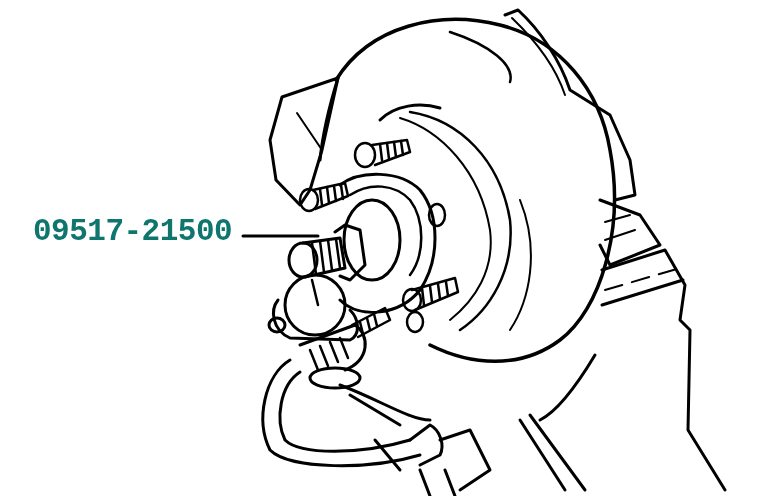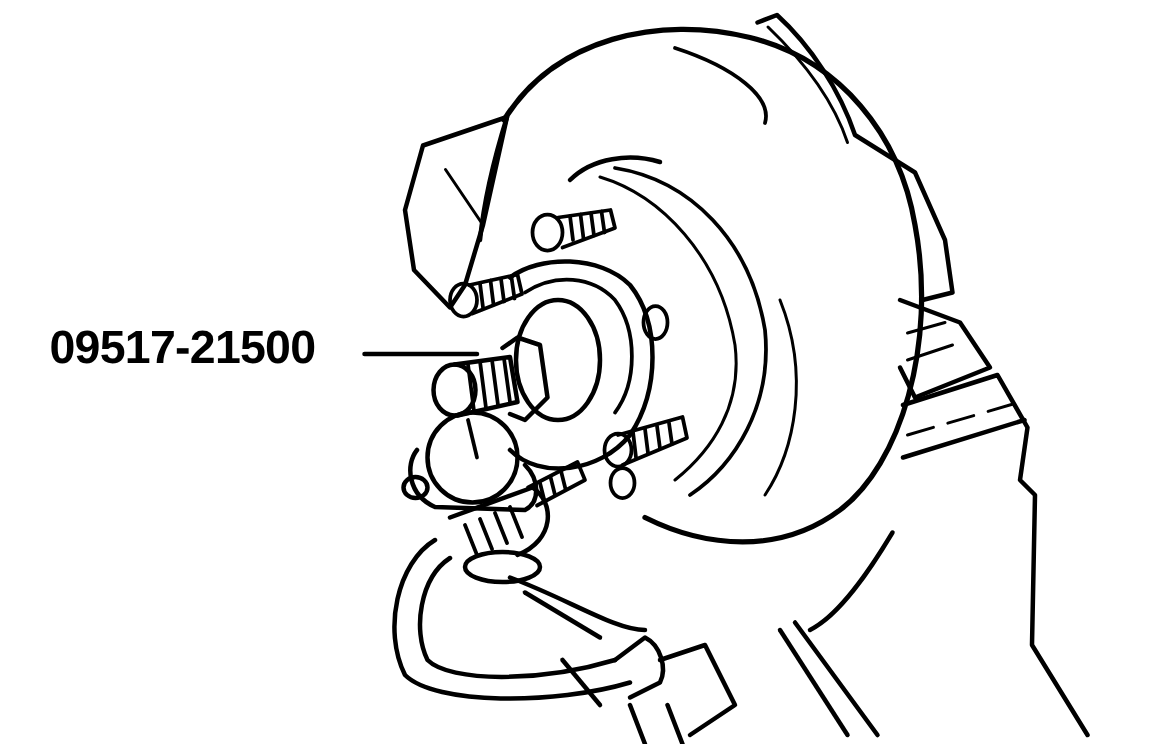--- a/index.html
+++ b/index.html
@@ -1,21 +1,21 @@
 <!DOCTYPE html>
 <html><head>
 <meta charset="utf-8">
 <style>
   html, body { margin: 0; padding: 0; background: #ffffff; }
   .canvas { position: relative; width: 768px; height: 496px; overflow: hidden; background: #ffffff; }
   .drawing { position: absolute; left: 0; top: 0; }
   .label {
     position: absolute; left: 33px; top: 216px;
-    font-family: Liberation Sans, sans-serif; font-weight: bold;
-    font-size: 31px; letter-spacing: -0.5px; color: #000000; line-height: 1;
+    font-family: Liberation Mono, monospace; font-weight: bold;
+    font-size: 31px; letter-spacing: -0.5px; color: #0f766e; line-height: 1;
   }
   svg path, svg line, svg ellipse, svg circle, svg polyline, svg polygon { fill: none; stroke: #000; stroke-linecap: round; stroke-linejoin: round; }
 </style>
 </head>
 <body>
 
 <div class="canvas">
   <svg class="drawing" width="768" height="496" viewBox="0 0 768 496">
 
     <g stroke-width="3">

